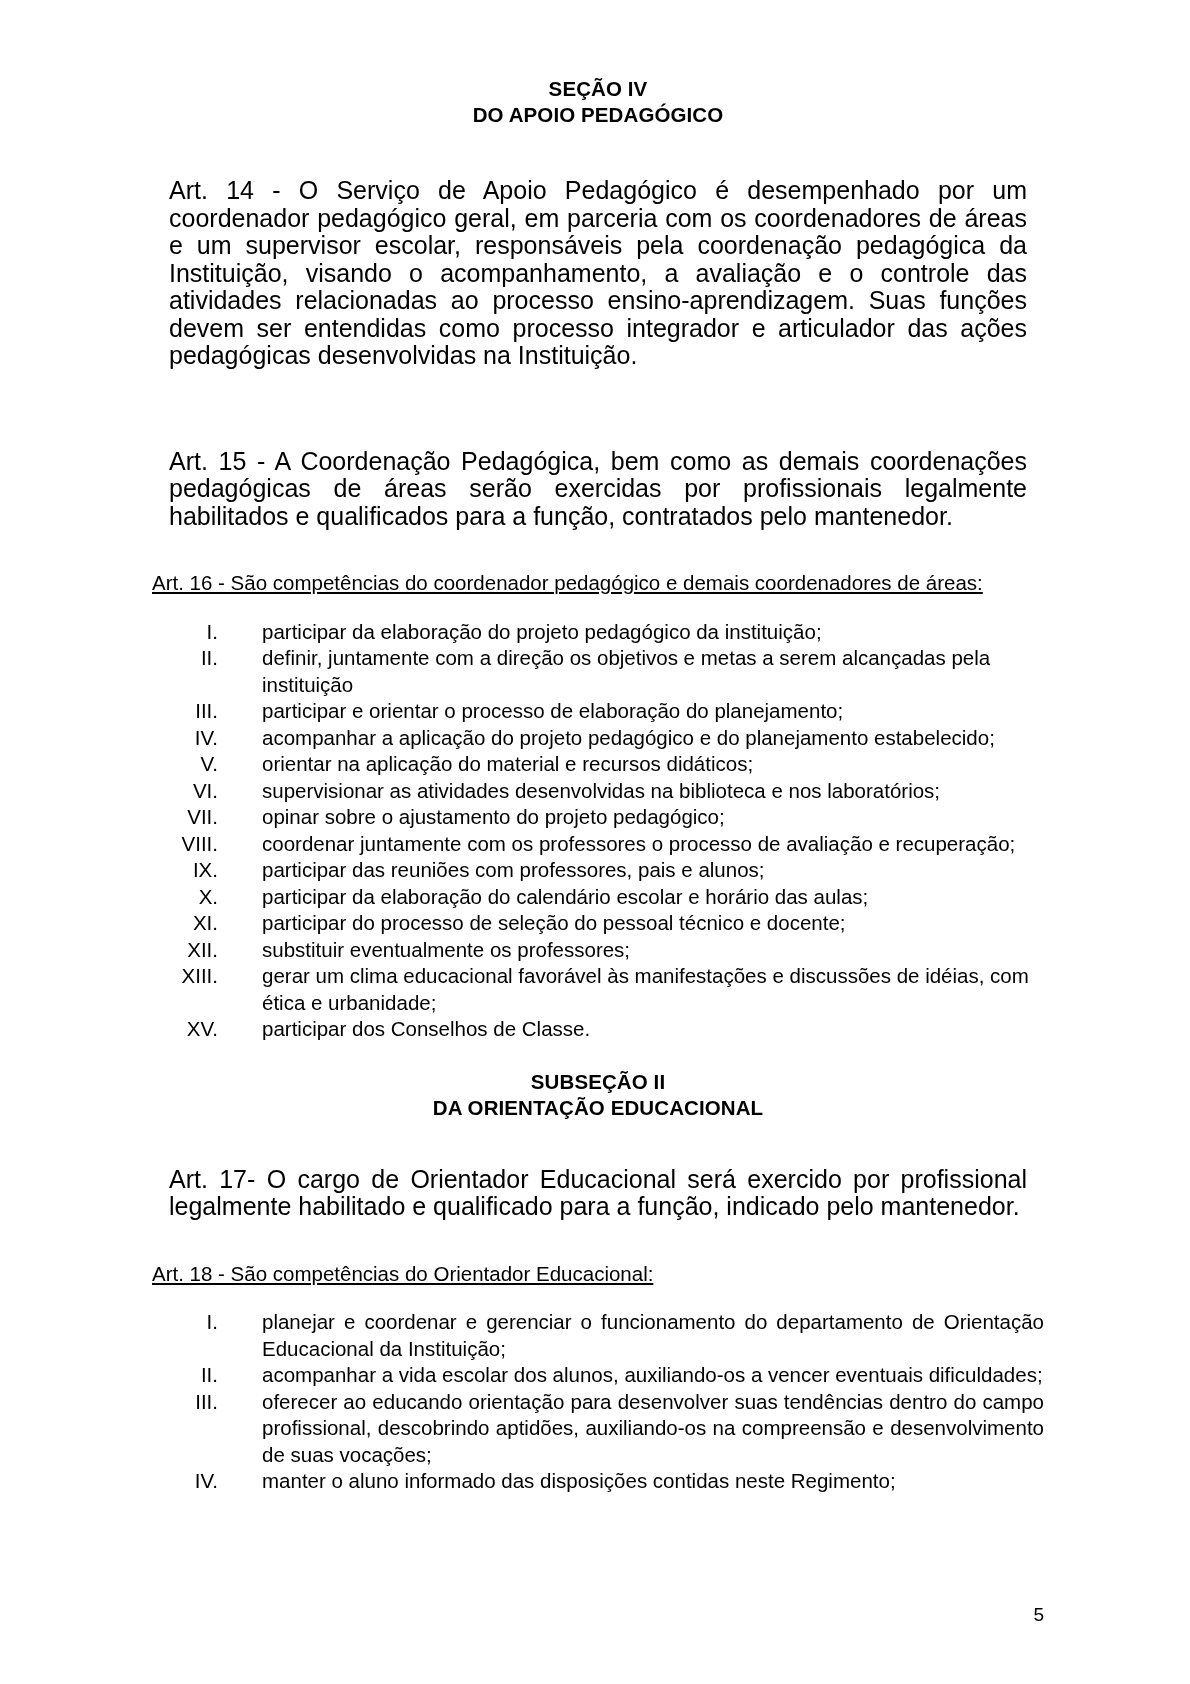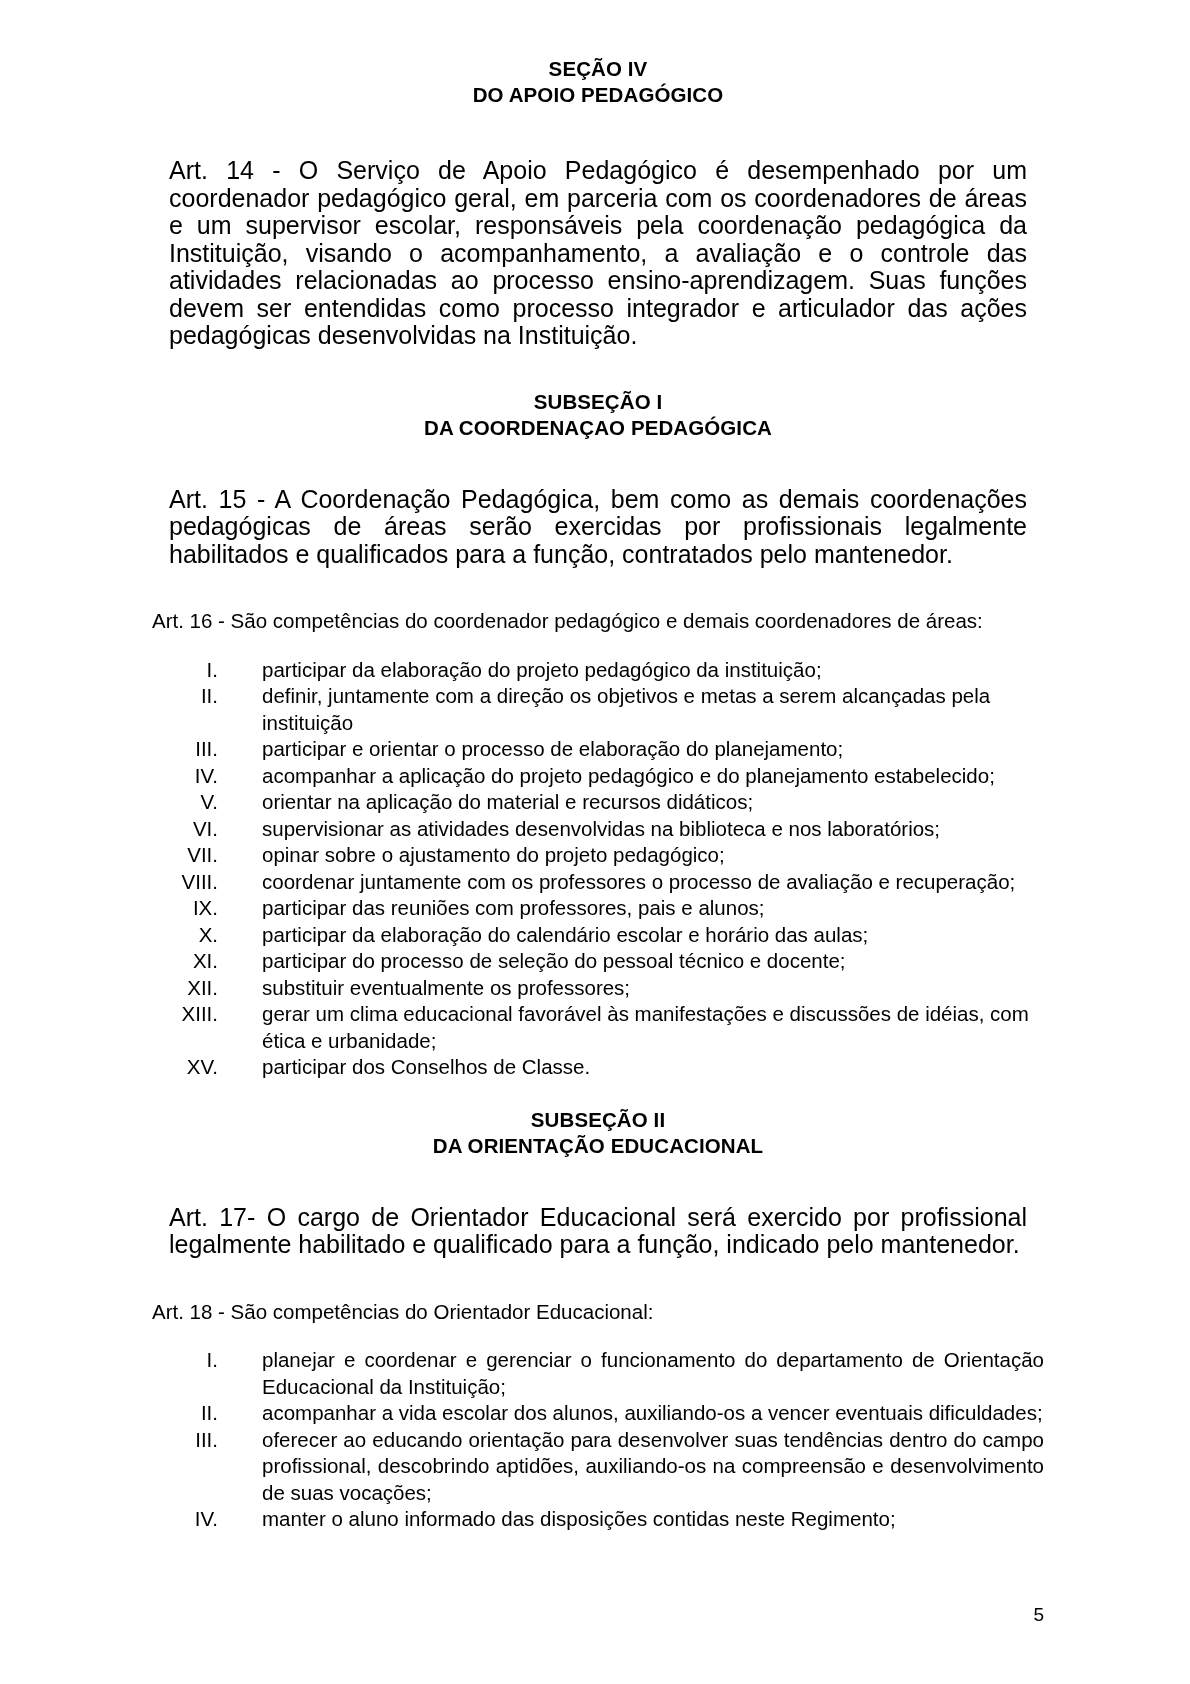--- a/index.html
+++ b/index.html
@@ -10,21 +10,21 @@
   body {
     font-family: "Liberation Sans", sans-serif;
     color: #000000;
   }
   .page {
     position: relative;
     width: 1190px;
     height: 1684px;
     background: #ffffff;
     box-sizing: border-box;
-    padding: 56px 146px 0 152px;
+    padding: 76px 146px 0 152px;
     overflow: hidden;
   }
   .heading {
     text-align: center;
     font-weight: bold;
     font-size: 20.5px;
     line-height: 26px;
     letter-spacing: 0.1px;
   }
   .heading-block {
@@ -37,20 +37,21 @@
     line-height: 27.5px;
     text-align: justify;
     text-justify: inter-word;
     margin: 17px;
   }
   .para-left {
     font-size: 20.5px;
     line-height: 27.5px;
     text-align: left;
     margin: 0;
+    text-decoration: underline;
   }
   ol.roman {
     list-style: none;
     margin: 0;
     padding: 0;
   }
   ol.roman li {
     font-size: 20.5px;
     line-height: 26.5px;
     position: relative;
@@ -102,24 +103,20 @@
     <div class="heading">SEÇÃO IV</div>
     <div class="heading">DO APOIO PEDAGÓGICO</div>
   </div>
 
   <div class="spacer-lg"></div>
 
   <p class="para">Art. 14 - O Serviço de Apoio Pedagógico é desempenhado por um coordenador pedagógico geral, em parceria com os coordenadores de áreas e um supervisor escolar, responsáveis pela coordenação pedagógica da Instituição, visando o acompanhamento, a avaliação e o controle das atividades relacionadas ao processo ensino-aprendizagem. Suas funções devem ser entendidas como processo integrador e articulador das ações pedagógicas desenvolvidas na Instituição.</p>
 
   <div class="spacer-md"></div>
 
-  <div class="heading-block">
-    <div class="heading">SUBSEÇÃO I</div>
-    <div class="heading">DA COORDENAÇAO PEDAGÓGICA</div>
-  </div>
 
   <div class="spacer-md"></div>
 
   <p class="para">Art. 15 - A Coordenação Pedagógica, bem como as demais coordenações pedagógicas de áreas serão exercidas por profissionais legalmente habilitados e qualificados para a função, contratados pelo mantenedor.</p>
 
   <div class="spacer-md"></div>
 
   <p class="para-left">Art. 16 - São competências do coordenador pedagógico e demais coordenadores de áreas:</p>
 
   <div class="spacer-md"></div>

